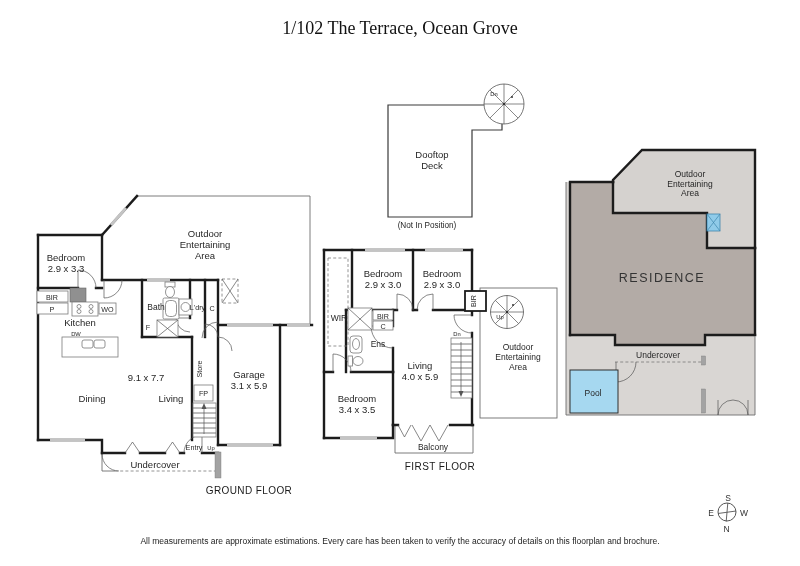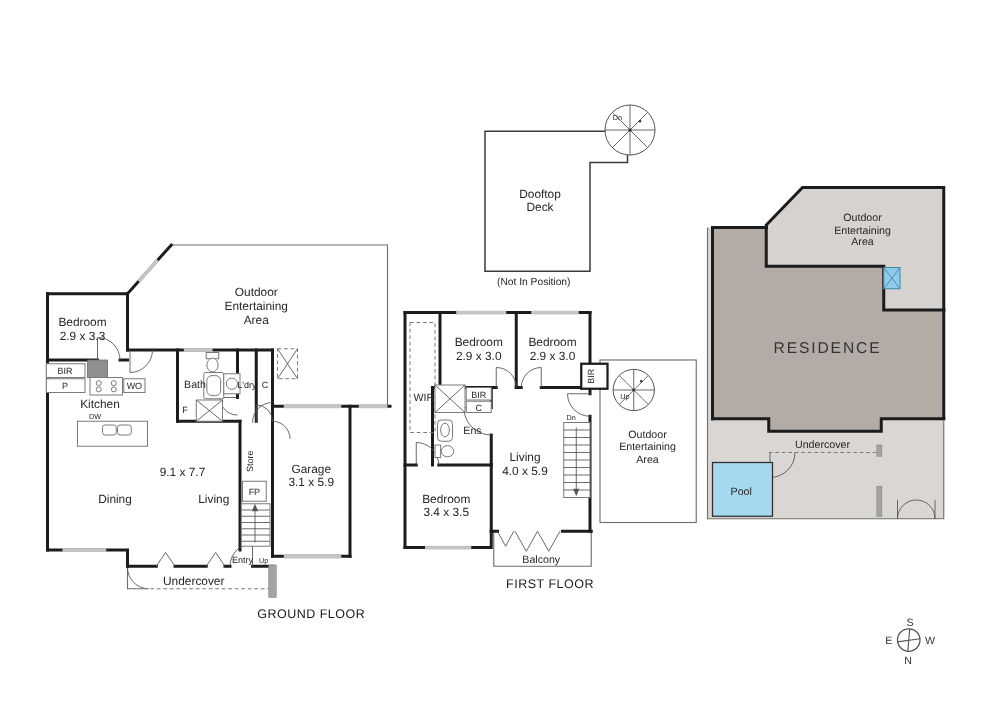--- a/index.html
+++ b/index.html
@@ -29,20 +29,21 @@
   .lbl{font-size:9.5px;} .lbl8{font-size:8.5px;} .sm{font-size:7.2px;}
   .tiny{font-size:5.8px;} .cap{font-size:10px;letter-spacing:.4px;fill:#1a1a1a;}
   .note{font-size:8.2px;} .res{font-size:12.5px;letter-spacing:1.5px;fill:#333;}
   .cmp{font-size:8.5px;fill:#333;}
 </style>
 </head>
 <body>
 
 <div class="page">
 
+  <div class="title">1/102 The Terrace, Ocean Grove</div>
 
   <svg style="left:380px;top:73px" width="160" height="160" viewBox="380 73 160 160">
     <g>
       <polygon class="thin2" points="388,105 502,105 502,130 472,130 472,217 388,217"></polygon>
     </g>
     <g>
       <circle cx="504" cy="104" r="20" fill="#fff" stroke="#555" stroke-width="0.8"></circle>
       <path class="door" d="M504,104 L524,104 M504,104 L518.1,118.1 M504,104 L504,124 M504,104 L489.9,118.1 M504,104 L484,104 M504,104 L489.9,89.9 M504,104 L504,84 M504,104 L518.1,89.9"></path>
       <circle cx="504" cy="104" r="1.3" fill="#333"></circle>
       <circle cx="512" cy="97" r="1" fill="#333"></circle>
@@ -275,14 +276,15 @@
     <g>
       <circle cx="727" cy="512" r="9" fill="none" stroke="#555" stroke-width="1"></circle>
       <path d="M727.8,503 L726.2,521.5 M718,513.5 L736,511" stroke="#555" stroke-width="0.9" fill="none"></path>
     </g>
     <text class="cmp" x="728" y="500.5">S</text>
     <text class="cmp" x="726.5" y="531.5">N</text>
     <text class="cmp" x="711" y="515.5">E</text>
     <text class="cmp" x="744" y="515.5">W</text>
   </svg>
 
+  <div class="disclaimer">All measurements are approximate estimations. Every care has been taken to verify the accuracy of details on this floorplan and brochure.</div>
 
 </div>
 
 </body></html>

